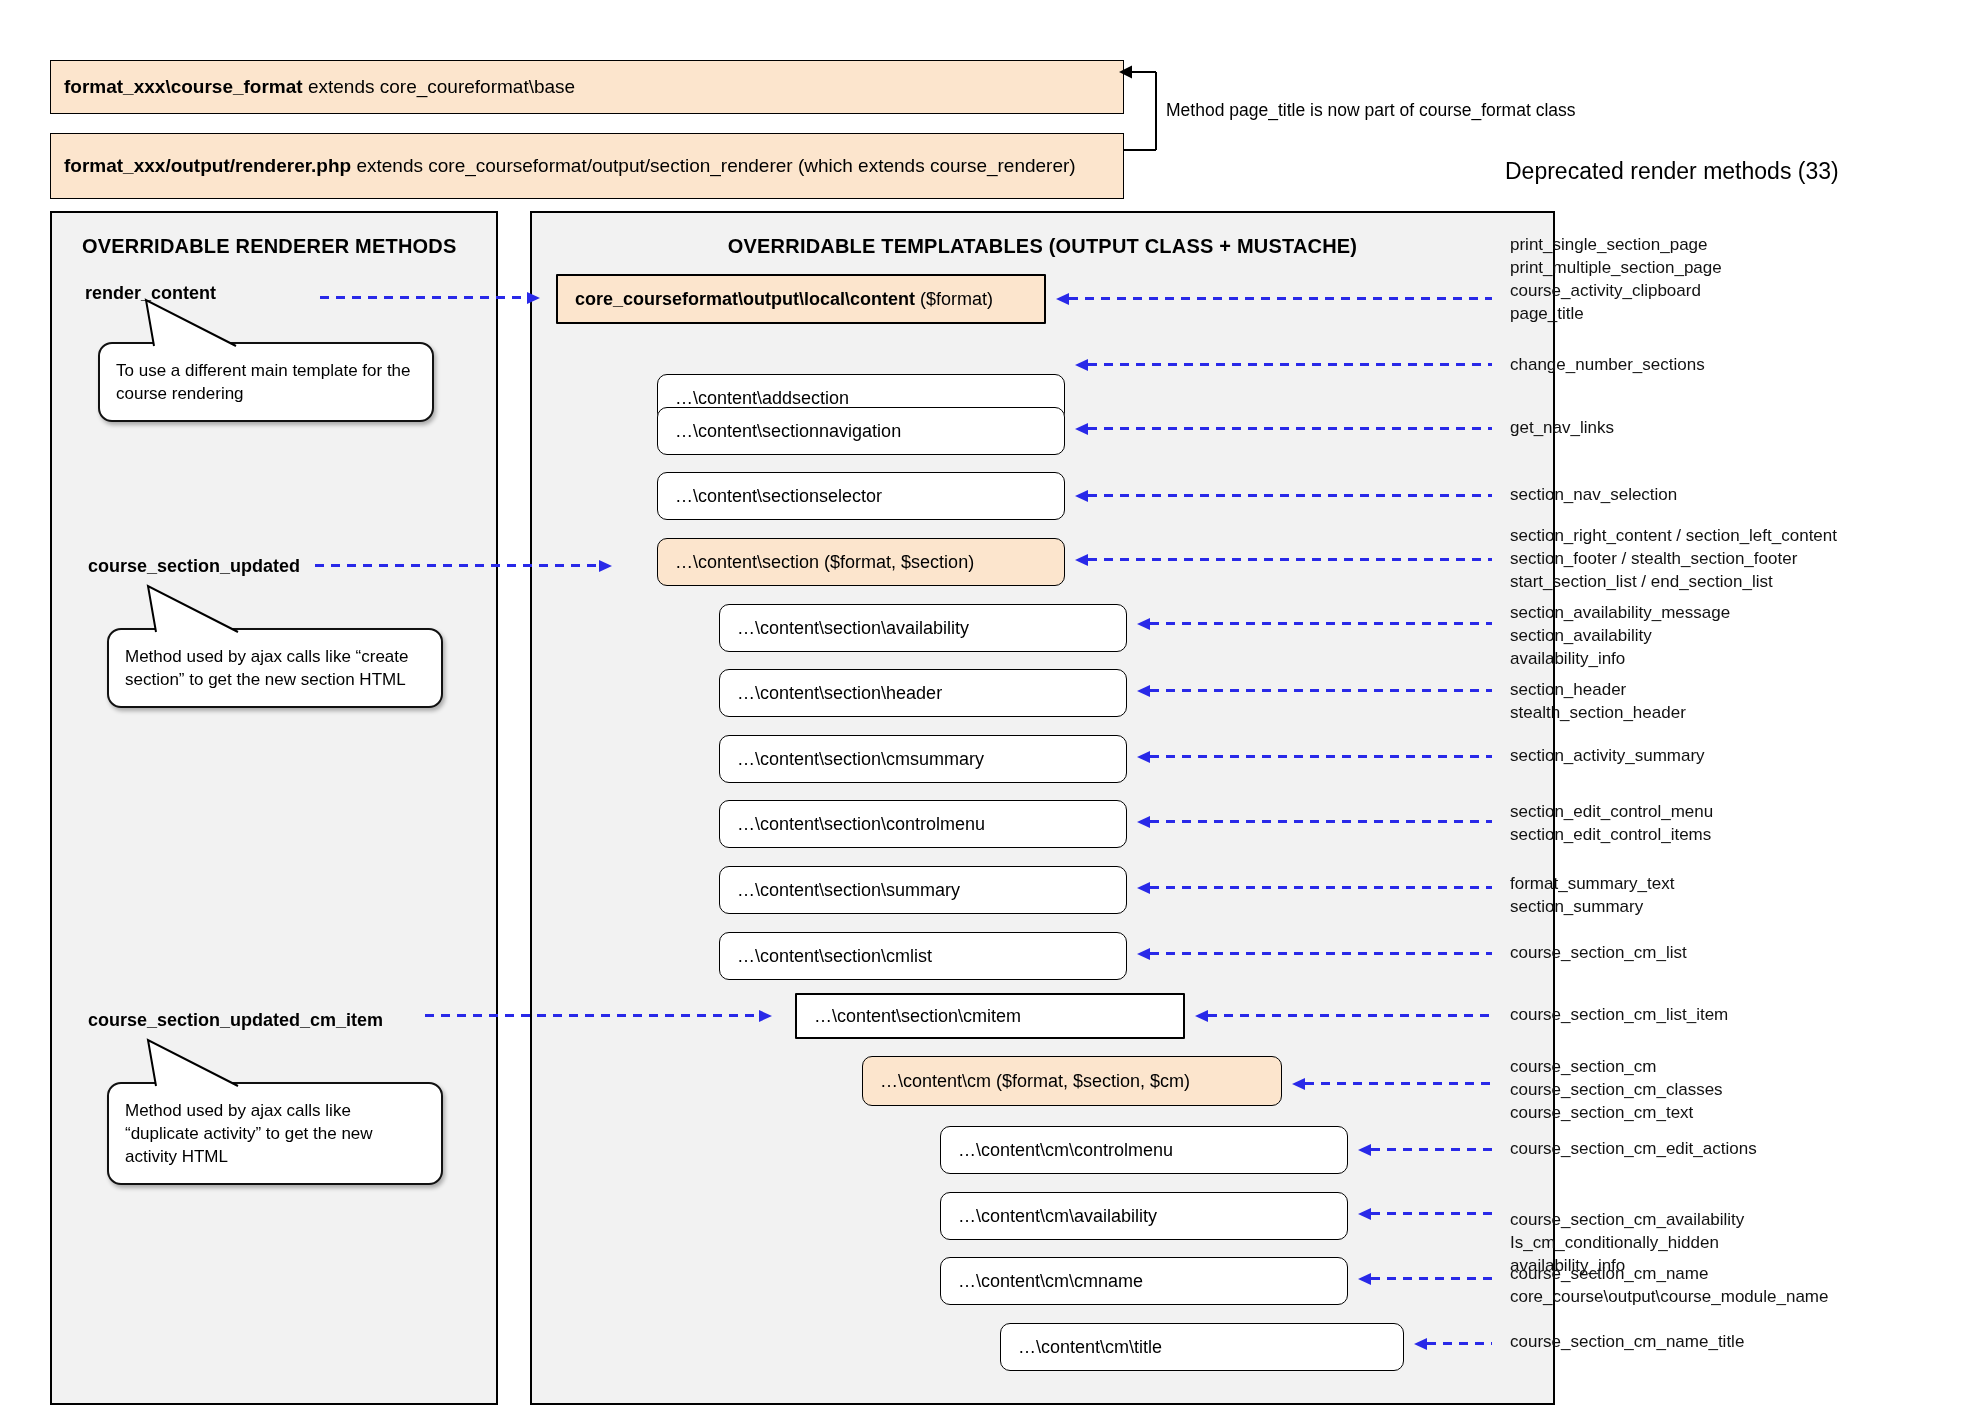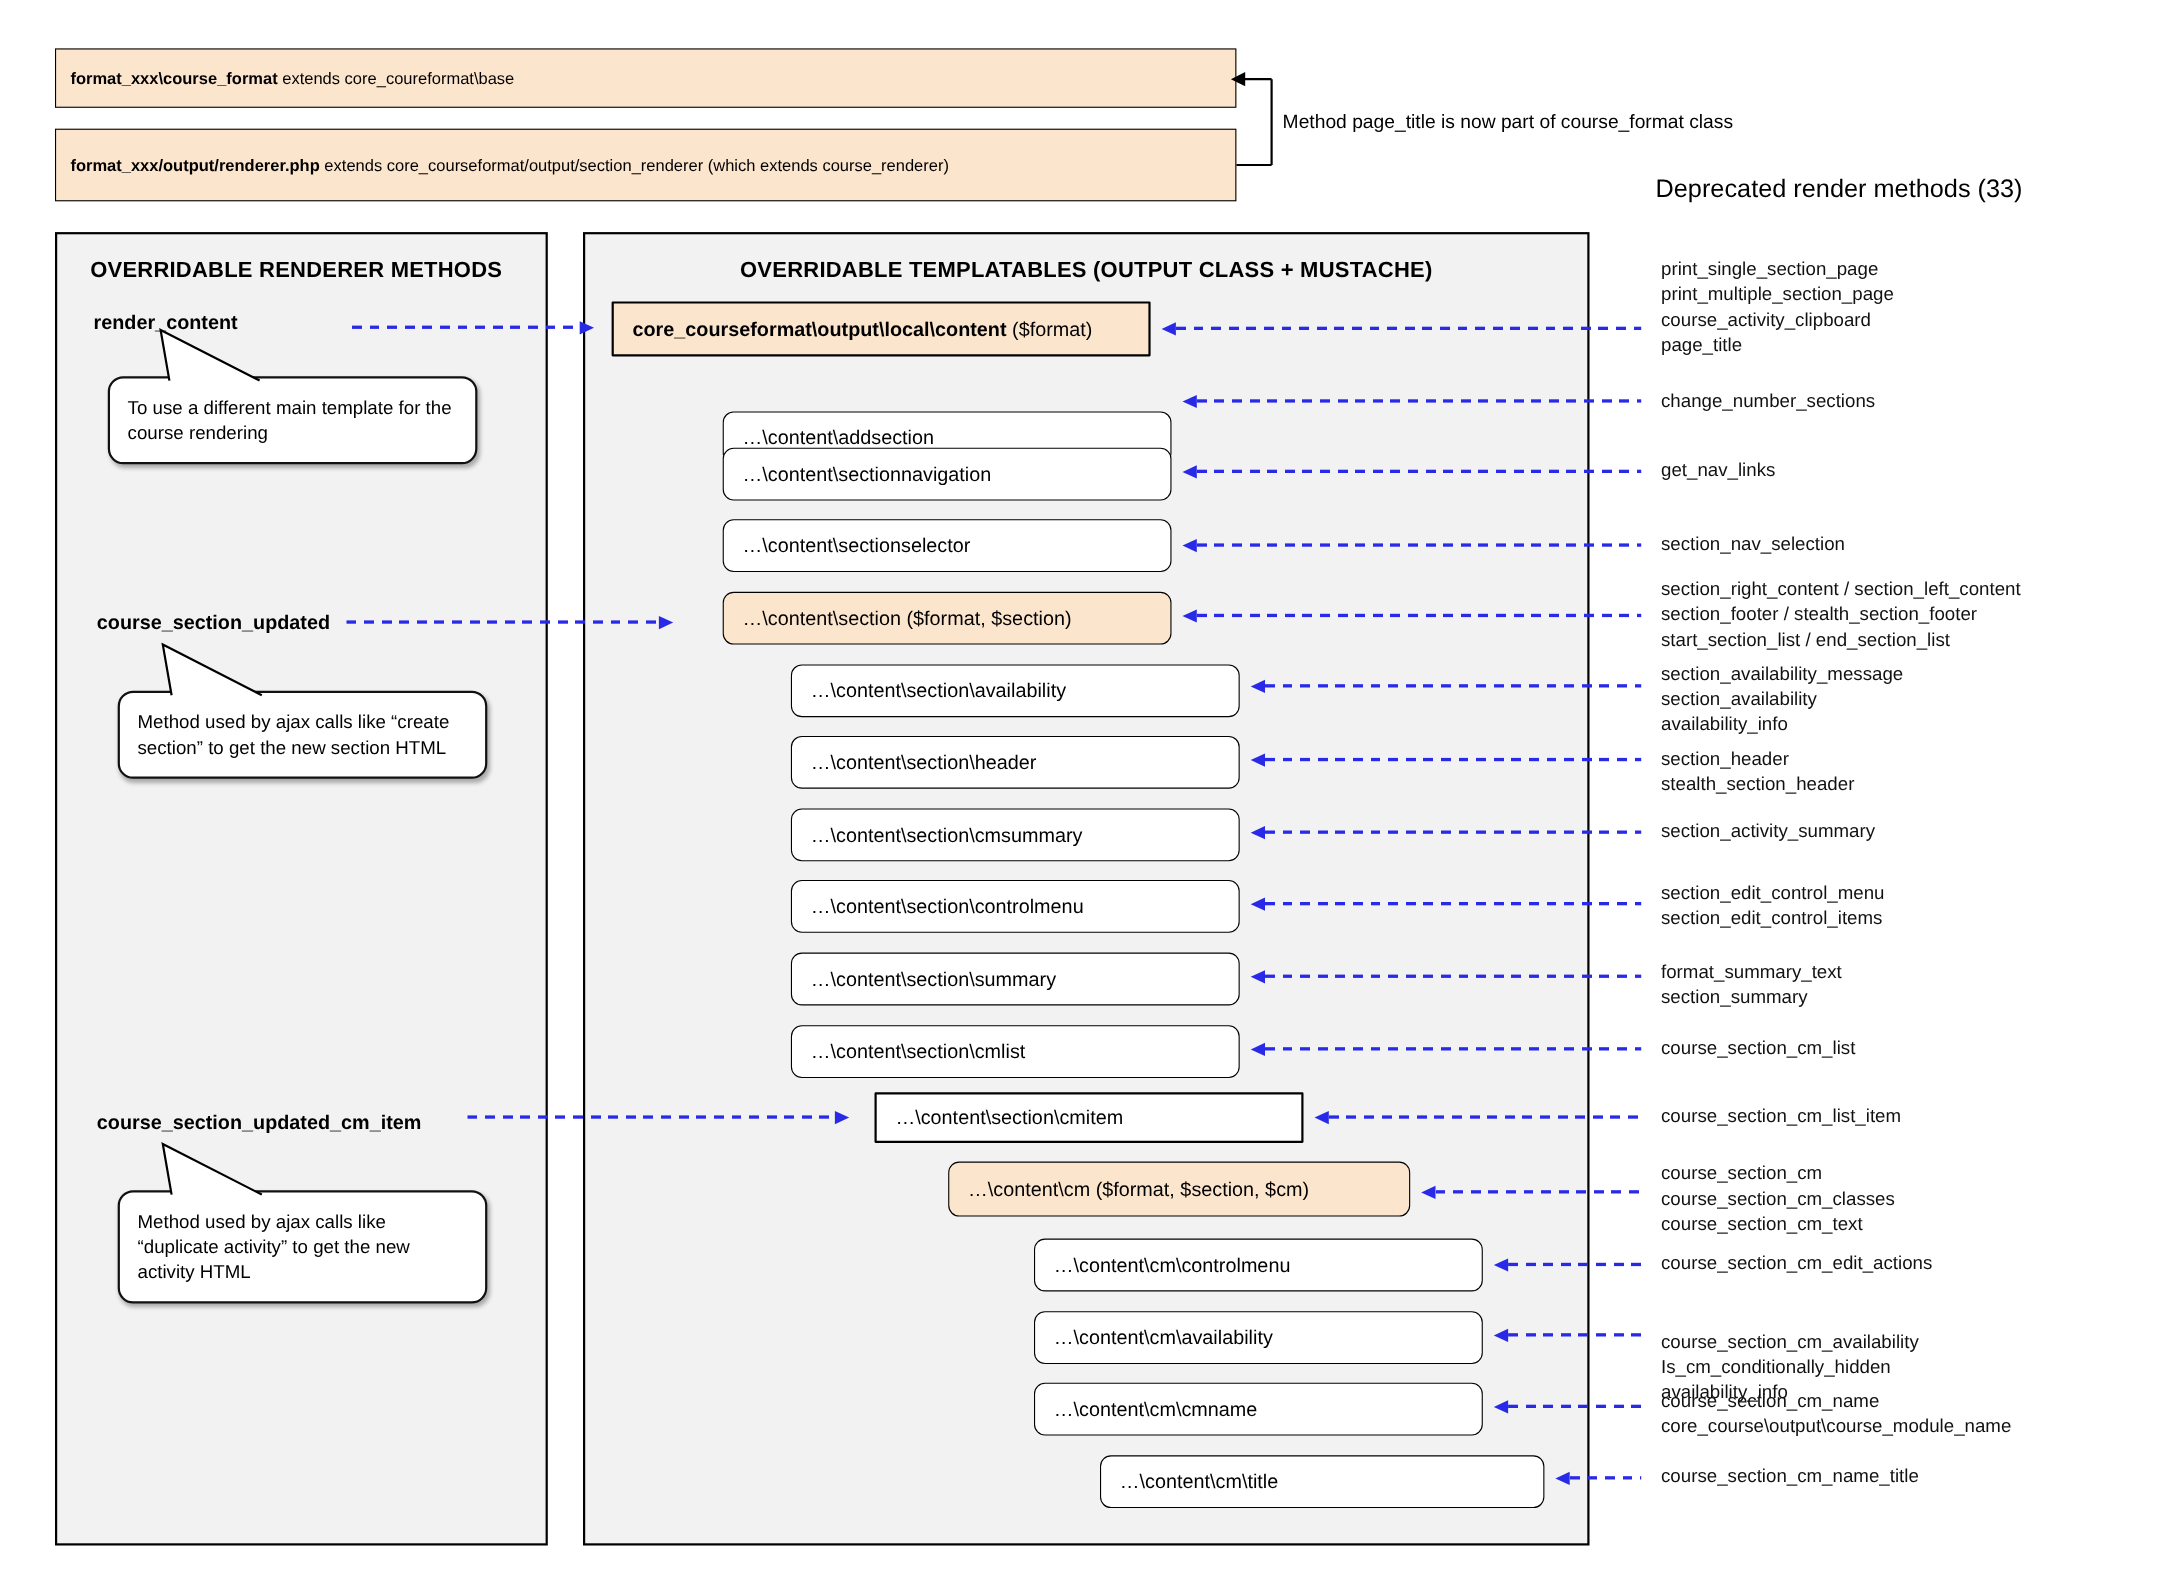--- a/index.html
+++ b/index.html
@@ -2,21 +2,21 @@
 <html><head>
 <meta charset="utf-8">
 <style>
   html,body{margin:0;padding:0;background:#fff;}
   #canvas{
     position:relative;width:1964px;height:1427px;background:#ffffff;
     font-family:"Liberation Sans", sans-serif;color:#000;overflow:hidden;
   }
   .topbox{
     position:absolute;box-sizing:border-box;background:#fce5cd;border:1.8px solid #000;
-    font-size:15px;line-height:1.4;padding:10px 13px;display:flex;align-items:center;
+    font-size:19px;line-height:1.4;padding:10px 13px;display:flex;align-items:center;margin-top:16px;
   }
   .topbox .inner{display:block;}
   .b{font-weight:bold;}
   .panel{position:absolute;box-sizing:border-box;background:#f2f2f2;border:2px solid #000;}
   .panel-title{font-weight:bold;font-size:20px;letter-spacing:.2px;}
   .tplbox{
     position:absolute;box-sizing:border-box;background:#fff;border:1.6px solid #000;border-radius:10px;
     display:flex;align-items:center;padding-left:17px;font-size:18px;white-space:nowrap;
   }
   .orange{background:#fce5cd;}
@@ -52,21 +52,21 @@
     <line x1="40" y1="12" x2="40" y2="90" stroke="#000" stroke-width="2"></line>
     <line x1="40" y1="90" x2="8" y2="90" stroke="#000" stroke-width="2"></line>
     <polygon points="3,12 16,5.5 16,18.5" fill="#000"></polygon>
   </svg>
   <div class="note" style="left:1166px;top:100px;">Method page_title is now part of course_format class</div>
   <div class="dep-title" style="left:1505px;top:158px;">Deprecated render methods (33)</div>
 
   <div class="panel" style="left:50px;top:211px;width:448px;height:1194px;">
     <div class="panel-title" style="margin:22px 0 0 30px;">OVERRIDABLE RENDERER METHODS</div>
   </div>
-  <div class="panel" style="left:530px;top:211px;width:915px;height:1194px;">
+  <div class="panel" style="left:530px;top:211px;width:1025px;height:1194px;">
     <div class="panel-title" style="margin-top:22px;text-align:center;">OVERRIDABLE TEMPLATABLES (OUTPUT CLASS + MUSTACHE)</div>
   </div>
 
   <div class="method" style="left:85px;top:283px;">render_content</div>
   <div class="bubble" style="left:98px;top:342px;width:336px;">To use a different main template for the course rendering</div>
   <svg class="tail" style="left:138px;top:298px;" width="110" height="52" viewBox="0 0 110 52">
     <path d="M98,48 L8,2 L16,48" fill="#fff" stroke="#000" stroke-width="2"></path>
   </svg>
 
   <div class="method" style="left:88px;top:556px;">course_section_updated</div>

